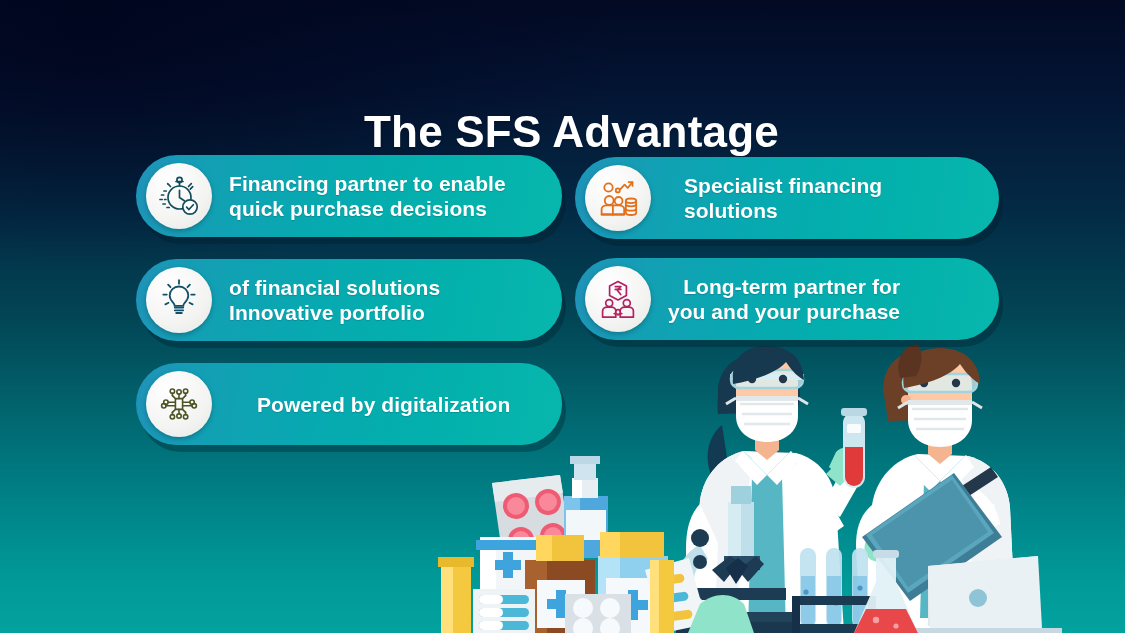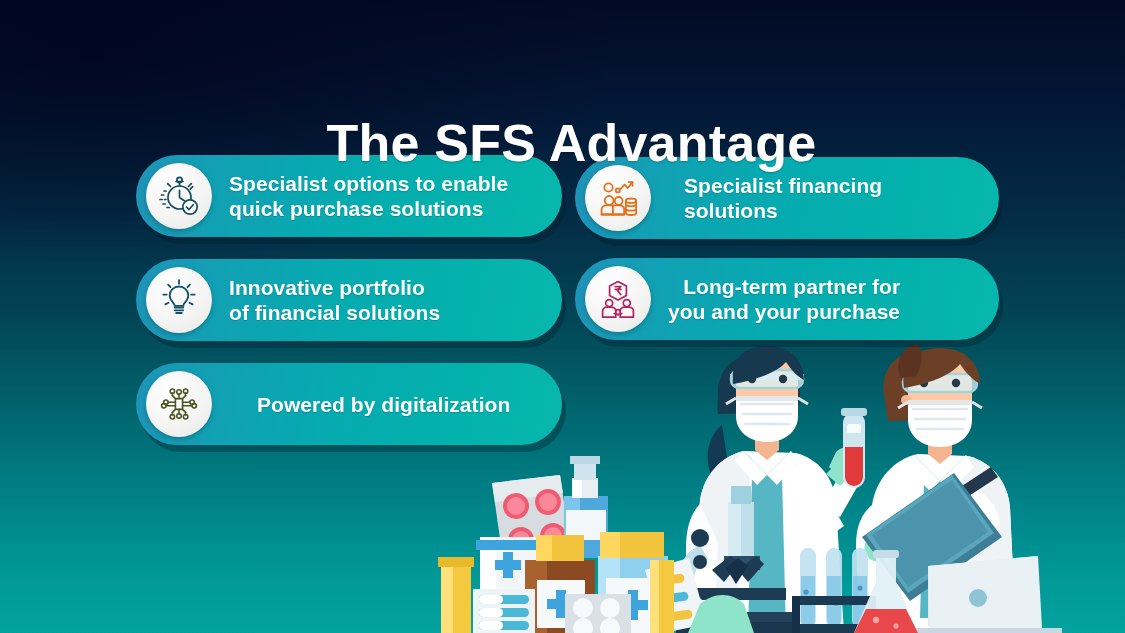--- a/index.html
+++ b/index.html
@@ -25,21 +25,21 @@
     content:"";position:absolute;inset:0;
     background:radial-gradient(ellipse 80% 60% at 8% 6%, rgba(1,5,30,.85) 0%, rgba(1,5,30,0) 60%);
     pointer-events:none;
   }
 
   
   .title{
     position:absolute;left:18px;right:0;top:78px;
     text-align:center;
     color:#ffffff;
-    font-size:52px;font-weight:bold;letter-spacing:.2px;
+    font-size:44px;font-weight:bold;letter-spacing:.2px;
     z-index:6;
     text-shadow:0 1px 2px rgba(0,0,0,.25);
   }
 
   
   .pill{
     position:absolute;z-index:5;
     display:flex;align-items:center;
     height:82px;border-radius:41px;
     background:linear-gradient(100deg,#1f93b8 0%,#12a0b4 18%,#06aab0 45%,#03b0ac 70%,#07b7ac 100%);
@@ -86,22 +86,22 @@
         <circle cx="24.5" cy="8" r="2.6"></circle>
         <path d="M33.5 14.5l2.8-2.8M35.3 17.1l2.4-2.4"></path>
         <path d="M15.5 14.5l-2.8-2.8"></path>
         <path d="M24.5 25.5l0-7.2M24.5 25.5l4.8 3.2"></path>
         <path d="M9 19h4.5M6.5 23h4M5 27.5h6M8 32h4.5M12 35.5h3.5" stroke-dasharray="2.2 2.4"></path>
         <circle cx="35" cy="35" r="7.2" fill="#ffffff"></circle>
         <path d="M31.6 35.1l2.3 2.4 4.4-4.8"></path>
       </svg>
     </div>
     <div class="ptext">
-      <span>Specialist options to enable</span>
-      <span>quick purchase solutions</span>
+      <span>Financing partner to enable</span>
+      <span>quick purchase decisions</span>
     </div>
   </div>
 
   <div class="pill right" style="top:157px;gap:16px;">
     <div class="badge">
       <svg width="48" height="48" viewBox="0 0 48 48" fill="none" stroke="#e3701a" stroke-width="1.8" stroke-linecap="round" stroke-linejoin="round">
         <circle cx="14.5" cy="13.5" r="4.2"></circle>
         <circle cx="23.8" cy="16.4" r="2"></circle>
         <path d="M26.4 15.2l4.2-4.6 3.1 3.4 4.6-5.6"></path>
         <path d="M34.6 8.1h3.9v3.8"></path>
@@ -127,22 +127,22 @@
       <svg width="48" height="48" viewBox="0 0 48 48" fill="none" stroke="#13506a" stroke-width="1.8" stroke-linecap="round">
         <path d="M24 10.5c-5.2 0-9.3 4-9.3 8.9 0 3.4 1.9 5.6 3.4 7.3 1 1.1 1.6 2 1.6 3.1h8.6c0-1.1.6-2 1.6-3.1 1.5-1.7 3.4-3.9 3.4-7.3 0-4.9-4.1-8.9-9.3-8.9z"></path>
         <path d="M19.8 31.6h8.4M19.8 34.3h8.4M21.2 37h5.6"></path>
         <path d="M24 4.2v3.6"></path>
         <path d="M13.1 8.6l2.4 2.6M34.9 8.6l-2.4 2.6"></path>
         <path d="M8.3 18.6h3.5M39.7 18.6h-3.5"></path>
         <path d="M10.4 28.4l3.1-1.6M37.6 28.4l-3.1-1.6"></path>
       </svg>
     </div>
     <div class="ptext">
+      <span>of financial solutions</span>
       <span>Innovative portfolio</span>
-      <span>of financial solutions</span>
     </div>
   </div>
 
   <div class="pill right" style="top:258px;text-align:right;">
     <div class="badge">
       <svg width="48" height="48" viewBox="0 0 48 48" fill="none" stroke="#b52060" stroke-width="1.7" stroke-linecap="round" stroke-linejoin="round">
         <path d="M24 6.5l8.4 4.6v9.3L24 25l-8.4-4.6v-9.3z"></path>
         <path d="M21.3 11.6h5.6M21.3 14.4h5.6M26 11.6c0 2.1-1.4 2.8-3.2 2.8l3.9 5.2"></path>
         <circle cx="15.2" cy="28.1" r="3.5"></circle>
         <circle cx="32.8" cy="28.1" r="3.5"></circle>

